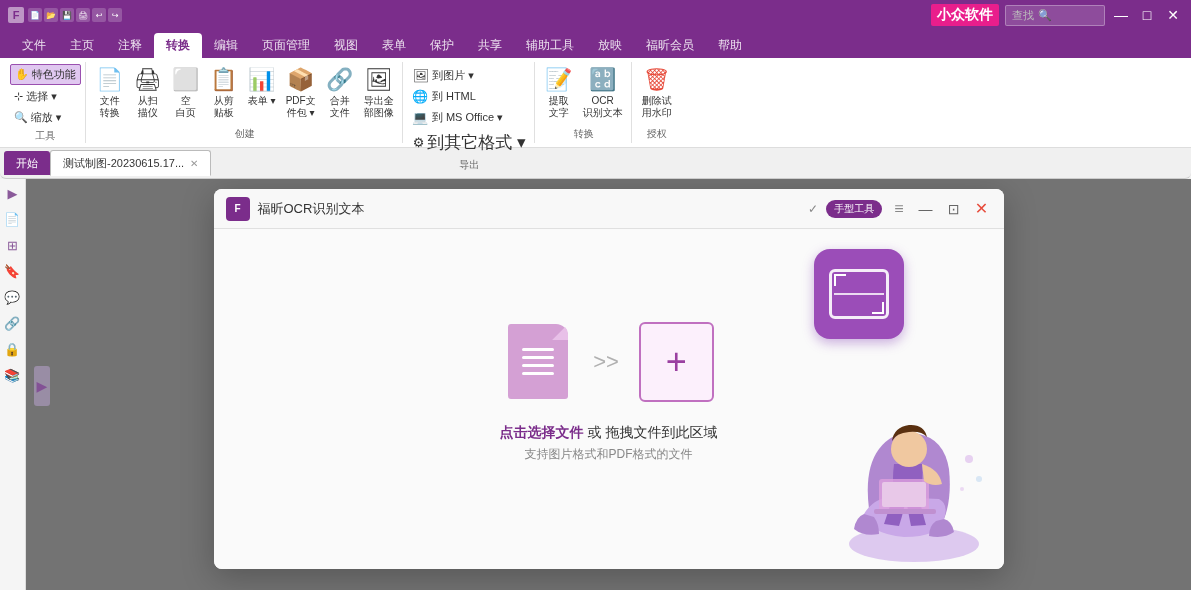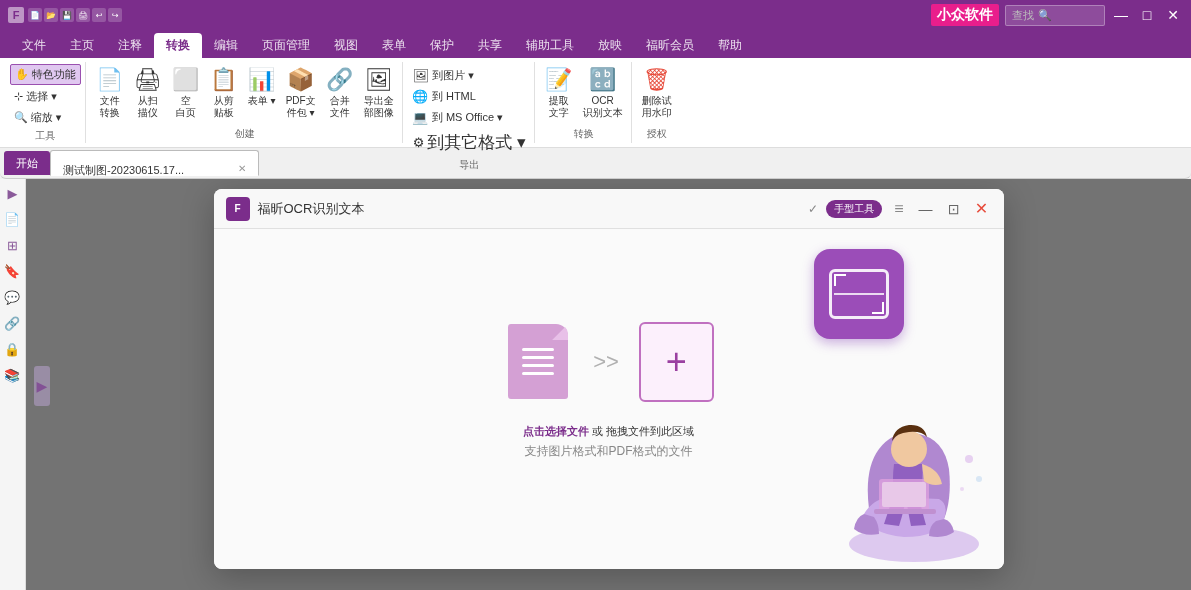--- a/index.html
+++ b/index.html
@@ -212,24 +212,24 @@
       border-radius: 6px;
     }
     .tab-item {
       height: 24px;
       padding: 12px 12px;
       background: #e0e0e0;
       border: 1px solid #bbb;
       border-bottom: none;
       border-radius: 3px 3px 0 0;
       display: flex;
+      align-items: center;
       font-size: 11px;
       cursor: pointer;
       color: #333;
-      gap: 48px;
     }
     .tab-item.active {
       background: white;
       border-bottom: 1px solid white;
     }
     .tab-start {
       height: 24px;
       padding: 0 12px;
       background: #7B2D8B;
       border-radius: 3px 3px 0 0;
@@ -429,21 +429,21 @@
       font-size: 36px;
       color: #9a40a0;
       line-height: 1;
     }
 
     .upload-text-area {
       text-align: center;
       margin-top: 20px;
     }
     .upload-main-text {
-      font-size: 11px;
+      font-size: 14px;
       color: #333;
     }
     .upload-sub-text {
       font-size: 12px;
       color: #888;
       margin-top: 4px;
     }
 
     
     .ocr-device-icon {

